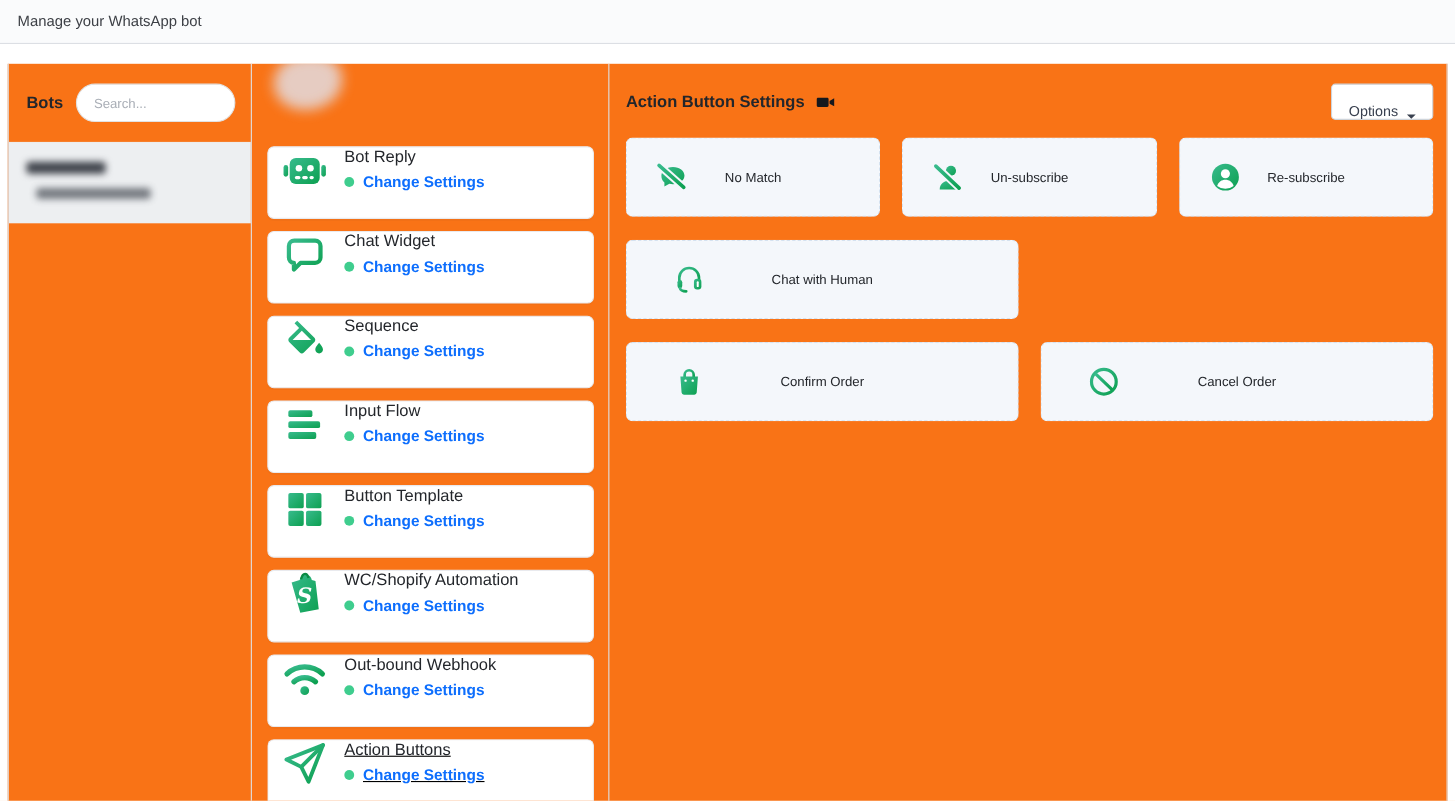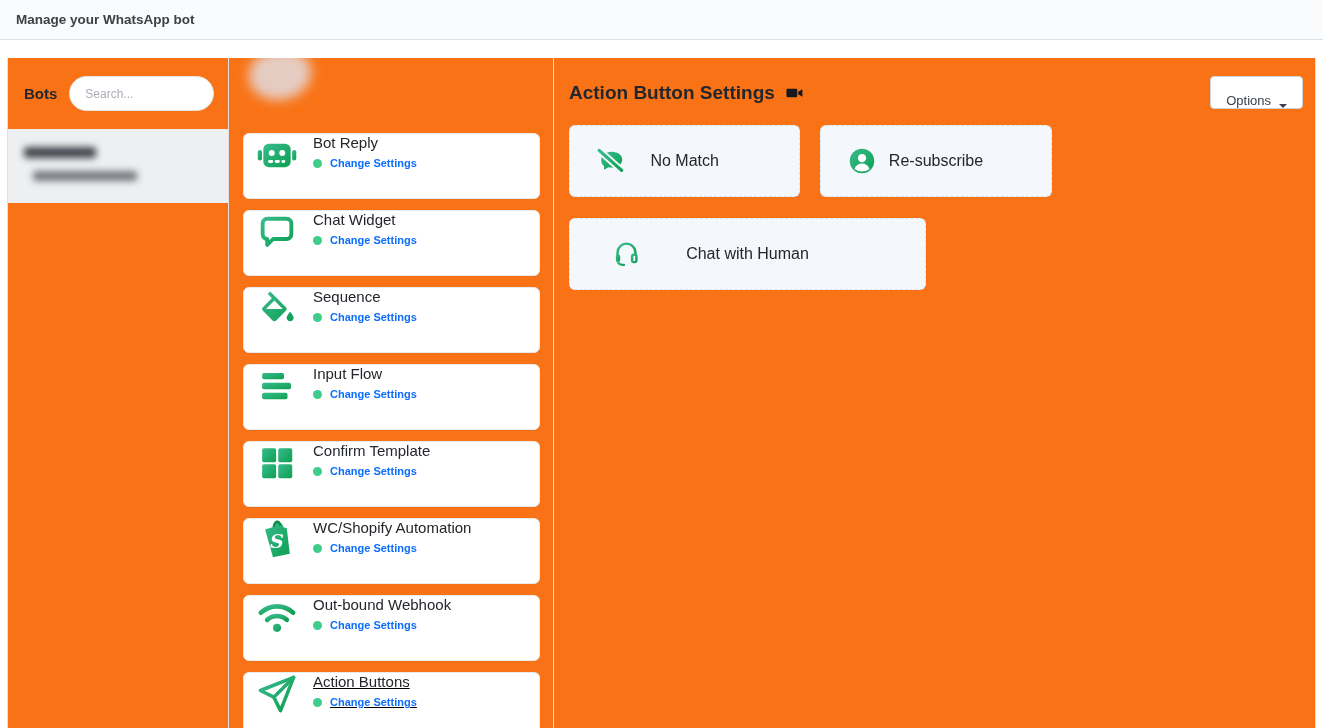--- a/index.html
+++ b/index.html
@@ -1,21 +1,21 @@
 <!DOCTYPE html>
 <html><head>
 <meta charset="utf-8">
 <style>
   * { box-sizing: border-box; margin: 0; padding: 0; }
   html,body { width:1323px; height:728px; overflow:hidden; background:#fff;
     font-family:"Liberation Sans", sans-serif; }
 
   
   .topbar { height:40px; background:#fafbfc; border-bottom:1px solid #dcdfe4;
-    display:flex; align-items:center; padding:0 16px;font-weight:bold; }
+    display:flex; align-items:center; padding:0 16px; }
   .topbar-title { font-size:13.5px; color:#3d4046; }
 
   
   .main { display:flex; height:688px; margin:18px 7px; background:#f97316;
     border-left:1px solid #dee2e6; border-right:1px solid #dee2e6; overflow:hidden; }
 
   
   .sidebar { width:221px; border-right:1px solid #dee2e6; flex:0 0 221px; }
   .sidebar-header { height:72px; display:flex; align-items:center; gap:12px;
     padding:0 14px 0 16px; border-bottom:1px solid #ececec; }
@@ -37,47 +37,47 @@
     background:#dfeafc; border-radius:55% 45% 60% 50%; filter:blur(6px); opacity:.75; }
   .feature-card { background:#fff; border:1px solid #e9eaee; border-radius:6px;
     height:66px; margin-bottom:11px; display:flex; align-items:flex-start;
     padding:0 12px; gap:15px; box-shadow:0 1px 1px rgba(40,50,60,.03); }
   .feature-card.active { border-bottom:5px solid #0c4a6e;text-decoration:underline; }
   .f-icon { width:42px; height:42px; flex:0 0 42px; }
   .f-icon svg { width:100%; height:100%; display:block; }
   .f-title { font-size:15px; color:#23262b; margin-bottom:6px; }
   .f-link-row { display:flex; align-items:center; gap:8px; }
   .dot { width:9px; height:9px; border-radius:50%; background:#3fcd8e; }
-  .f-link { font-size:11px; font-weight:700; color:#0d6efd; cursor:pointer;
+  .f-link { font-size:14px; font-weight:700; color:#0d6efd; cursor:pointer;
     text-decoration:none; }
 
   
   .panel { flex:1; padding:18px 12px 0 15px; }
   .panel-header { display:flex; align-items:center; margin-bottom:16px; height:33px; }
-  .panel-title { font-size:19px; font-weight:700; color:#23262b; }
+  .panel-title { font-size:15px; font-weight:700; color:#23262b; }
   .video-ic { width:18px; height:18px; margin-left:11px; }
   .video-ic svg { width:100%; height:100%; display:block; }
   .options-btn { margin-left:auto; background:#fff; border:1px solid #ced4da;
     border-radius:4px; height:33px; padding:0 15px; font-size:13px; color:#39404f;
     display:flex; align-items:flex-end; gap:8px; cursor:pointer;
     font-family:"Liberation Sans", sans-serif; }
   .caret { width:0; height:0; border-left:4px solid transparent;
     border-right:4px solid transparent; border-top:4.5px solid #39404f; }
 
   .action-row { display:grid; gap:20px; margin-bottom:21px; }
   .cols-3 { grid-template-columns:repeat(3,1fr); }
   .cols-2 { grid-template-columns:repeat(2,1fr);text-align:center; }
   .action-card { position:relative; height:72px; background:#f4f7fb;
     border:1px dashed #d5e2f0; border-radius:6px; cursor:pointer; }
   .a-icon { position:absolute; left:26px; top:50%; transform:translateY(-50%);
     width:30px; height:30px; }
   .cols-2 .a-icon { left:42px; width:29px; height:29px; }
   .a-icon svg { width:100%; height:100%; display:block; }
   .a-label { position:absolute; left:50%; top:50%; transform:translate(-50%,-50%);
-    font-size:16px; color:#23262b; white-space:nowrap; }
+    font-size:12px; color:#23262b; white-space:nowrap; }
 </style>
 </head>
 <body>
 
 <svg width="0" height="0" style="position:absolute" aria-hidden="true">
   <defs>
     <linearGradient id="gg" x1="0" y1="0" x2="1" y2="1">
       <stop offset="0%" stop-color="#38bb8d"></stop>
       <stop offset="100%" stop-color="#0da051"></stop>
     </linearGradient>
@@ -172,21 +172,21 @@
         <div class="feature-card">
           <span class="f-icon">
             <svg viewBox="0 0 24 24">
               <rect x="3.5" y="3.5" width="8" height="8" rx="1" fill="url(#gg)"></rect>
               <rect x="12.7" y="3.5" width="8" height="8" rx="1" fill="url(#gg)"></rect>
               <rect x="3.5" y="12.7" width="8" height="8" rx="1" fill="url(#gg)"></rect>
               <rect x="12.7" y="12.7" width="8" height="8" rx="1" fill="url(#gg)"></rect>
             </svg>
           </span>
           <div class="f-body">
-            <div class="f-title">Confirm Template</div>
+            <div class="f-title">Button Template</div>
             <div class="f-link-row">
               <span class="dot"></span>
               <a class="f-link">Change Settings</a>
             </div>
           </div>
         </div>
         <div class="feature-card">
           <span class="f-icon">
             <svg viewBox="0 0 24 24">
               <path d="M9.4 4.7c.5-2 1.5-3.4 2.8-3.4.6 0 1.1.3 1.5.9 1 .2 1.7 1.2 2 2.5l1.9.6 1.7 14.6-9.6 1.9L5.2 6z" fill="url(#gg)"></path>
@@ -258,20 +258,31 @@
                 <path d="M12.6 4.6c4.9 0 8.4 2.9 8.4 6.3 0 3.5-3.5 6.3-8.4 6.3-.9 0-1.8-.1-2.6-.3l-3.6 2v-3c-1.7-1.2-2.2-3-2.2-5 0-3.4 3.5-6.3 8.4-6.3z" fill="url(#gg)"></path>
                 <line x1="2.5" y1="3.5" x2="20.5" y2="19.5" stroke="#f4f7fb" stroke-width="5.5"></line>
                 <line x1="2.5" y1="3.5" x2="20.5" y2="19.5" stroke="url(#gg)" stroke-width="2.6" stroke-linecap="round"></line>
               </svg>
             </span>
             <span class="a-label">No Match</span>
           </div>
           <div class="action-card">
             <span class="a-icon">
               <svg viewBox="0 0 24 24">
+                <circle cx="14" cy="7.4" r="3.7" fill="url(#gg)"></circle>
+                <path d="M5.8 21c0-3.8 3.2-6.3 7.1-6.3s7.1 2.5 7.1 6.3z" fill="url(#gg)"></path>
+                <line x1="3" y1="4" x2="20" y2="20" stroke="#f4f7fb" stroke-width="5.5"></line>
+                <line x1="3" y1="4" x2="20" y2="20" stroke="url(#gg)" stroke-width="2.6" stroke-linecap="round"></line>
+              </svg>
+            </span>
+            <span class="a-label">Un-subscribe</span>
+          </div>
+          <div class="action-card">
+            <span class="a-icon">
+              <svg viewBox="0 0 24 24">
                 <circle cx="12" cy="12" r="9.8" fill="url(#gg)"></circle>
                 <circle cx="12" cy="9.6" r="3.3" fill="#fff"></circle>
                 <path d="M6 18.4c1-2.9 3.3-4.4 6-4.4s5 1.5 6 4.4a9.8 9.8 0 0 1-12 0z" fill="#fff"></path>
               </svg>
             </span>
             <span class="a-label">Re-subscribe</span>
           </div>
         </div>
         <div class="action-row cols-2">
           <div class="action-card">
@@ -280,16 +291,38 @@
                 <path d="M4.6 14v-3.2a7.4 7.4 0 0 1 14.8 0V14" fill="none" stroke="url(#gg)" stroke-width="2" stroke-linecap="round"></path>
                 <rect x="3.2" y="12.4" width="3.6" height="6.4" rx="1.8" fill="url(#gg)"></rect>
                 <rect x="15.6" y="11.6" width="5.6" height="8" rx="2.4" fill="url(#gg)"></rect>
                 <rect x="17.7" y="13.4" width="1.5" height="4.4" rx="0.7" fill="#fff"></rect>
                 <path d="M5 18.6c.5 1.7 2.3 2.4 4.8 2.4" fill="none" stroke="url(#gg)" stroke-width="2" stroke-linecap="round"></path>
               </svg>
             </span>
             <span class="a-label">Chat with Human</span>
           </div>
         </div>
+        <div class="action-row cols-2">
+          <div class="action-card">
+            <span class="a-icon">
+              <svg viewBox="0 0 24 24">
+                <path d="M8.6 9V6.8a3.4 3.4 0 0 1 6.8 0V9" fill="none" stroke="url(#gg)" stroke-width="2"></path>
+                <path d="M5.4 8h13.2l-.9 12.2a1.8 1.8 0 0 1-1.8 1.6H8.1a1.8 1.8 0 0 1-1.8-1.6z" fill="url(#gg)"></path>
+                <circle cx="9.3" cy="11.2" r="0.9" fill="#fff"></circle>
+                <circle cx="14.7" cy="11.2" r="0.9" fill="#fff"></circle>
+              </svg>
+            </span>
+            <span class="a-label">Confirm Order</span>
+          </div>
+          <div class="action-card">
+            <span class="a-icon">
+              <svg viewBox="0 0 24 24" fill="none" stroke="url(#gg)" stroke-width="2.4">
+                <circle cx="12" cy="12" r="9.3"></circle>
+                <line x1="5.6" y1="5.9" x2="18.4" y2="18.1"></line>
+              </svg>
+            </span>
+            <span class="a-label">Cancel Order</span>
+          </div>
+        </div>
       </div>
   </section>
 
 </div>
 
 </body></html>

